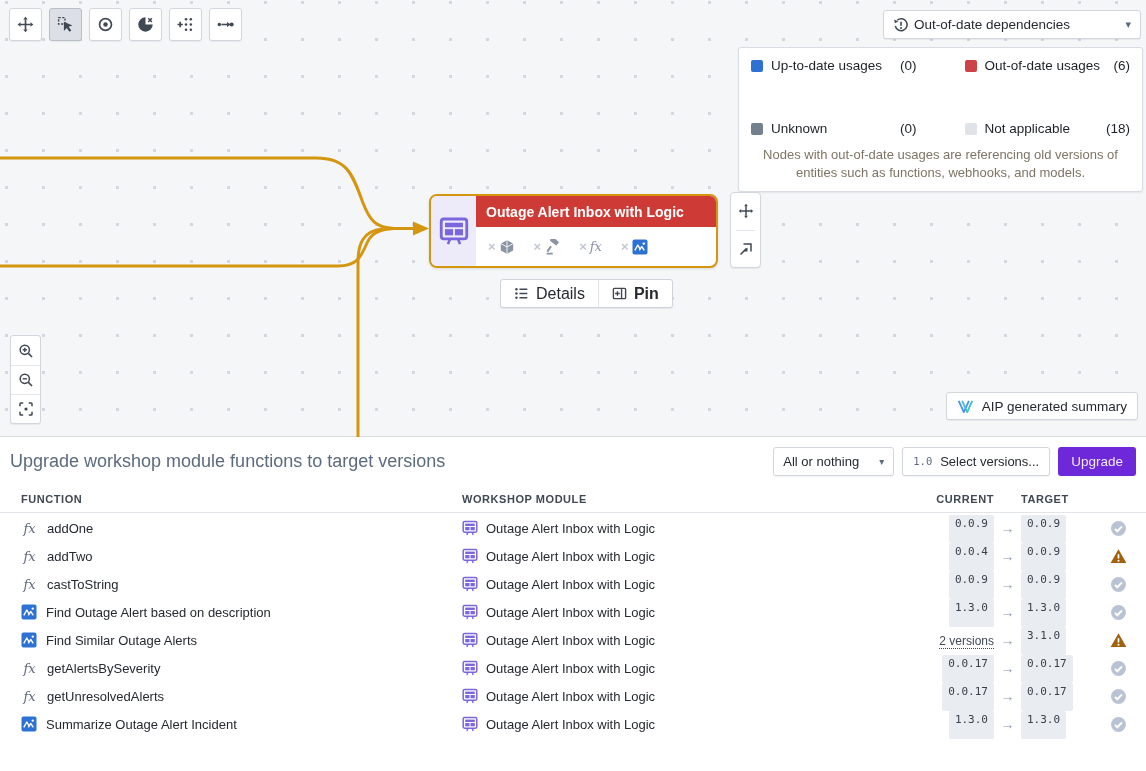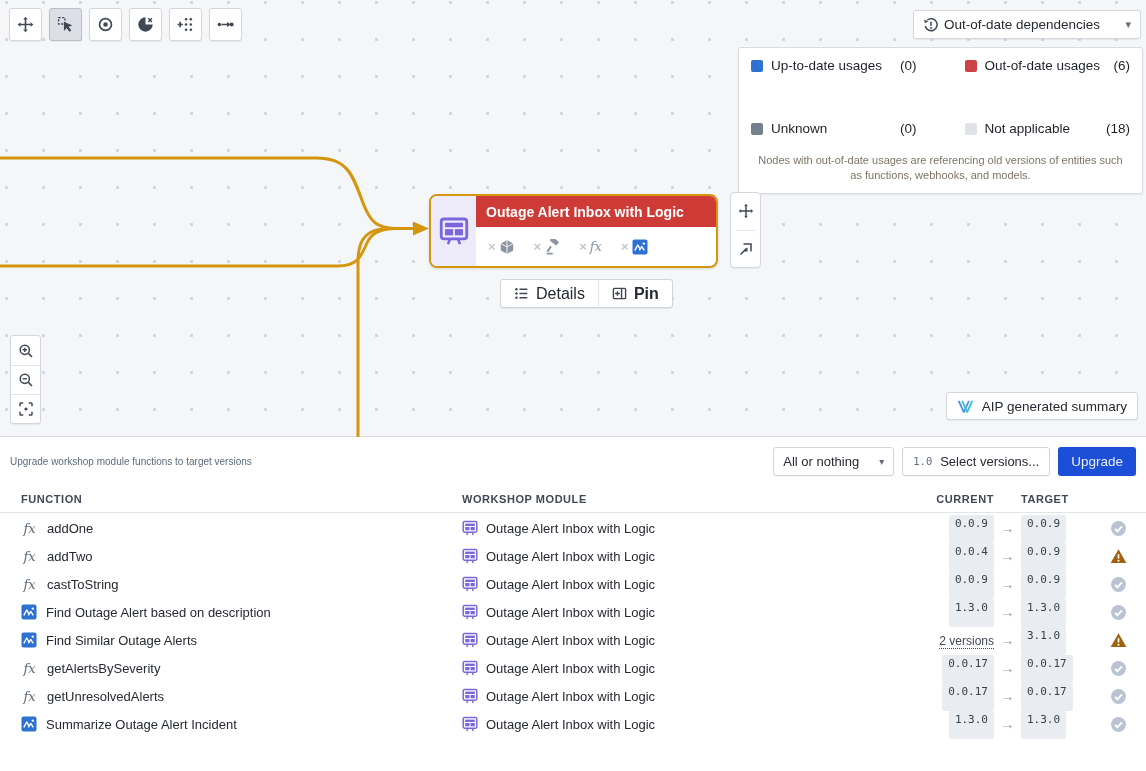--- a/index.html
+++ b/index.html
@@ -20,39 +20,39 @@
   .tool-btn {
     width:33px; height:33px; background:#fff; border:1px solid #d2d7dd; border-radius:3px;
     display:flex; align-items:center; justify-content:center; cursor:pointer;
     box-shadow:0 1px 1px rgba(17,20,24,.06);
   }
   .tool-btn.active { background:#dcdfe5; border-color:#b9bfc7; }
   .tool-btn svg { width:17px; height:17px; }
 
   
   .filter-dd {
-    position:absolute; top:10px; right:5px; width:228px; height:29px; background:#fff;
+    position:absolute; top:10px; right:5px; width:258px; height:29px; background:#fff;
     border:1px solid #d2d7dd; border-radius:3px; display:flex; align-items:center; gap:5px;
     padding:0 9px; font-size:13.5px; color:#252a31; cursor:pointer;
     box-shadow:0 1px 1px rgba(17,20,24,.06);
   }
   .filter-dd .caret { margin-left:auto; color:#5f6b7c; font-size:11px; }
 
   
   .legend {
     position:absolute; top:47px; right:3px; width:405px; background:#fff;
     border:1px solid #d9dce2; border-radius:3px; padding:10px 12px 9px;
     box-shadow:0 1px 2px rgba(17,20,24,.07);
   }
   .legend-grid { display:grid; grid-template-columns:1fr 1fr; column-gap:16px; row-gap:11px;gap:48px; }
   .legend-item { display:flex; align-items:center; gap:8px; font-size:13.5px; color:#1c2127; }
   .legend-swatch { width:12px; height:12px; border-radius:2px; flex:0 0 auto; }
   .legend-count { margin-left:auto; }
   .legend-note {
-    margin-top:17px; font-size:11px; line-height:1.4; color:#7d7465; text-align:center;
+    margin-top:10px; font-size:13px; line-height:1.4; color:#7d7465; text-align:center;
     max-width:372px; margin-left:auto; margin-right:auto;
   }
 
   
   .node {
     position:absolute; left:429px; top:194px; width:289px; height:74px; background:#fff;
     border:2px solid #d5960f; border-radius:8px; display:flex; overflow:hidden; cursor:pointer;
     box-shadow:0 1px 3px rgba(17,20,24,.12);
   }
   .node-icon-cell {
@@ -118,35 +118,35 @@
     color:#6457db; cursor:pointer;
   }
   .fxup { font-family:"DejaVu Serif",serif; font-style:italic; font-size:12px; font-weight:bold; }
   .fxup .up { font-family:"Liberation Sans",sans-serif; font-style:normal; font-size:10px; margin-left:-2px; }
   .tab-div { width:1px; background:#e6e9ed; }
   .tab-spacer { flex:1; }
   .collapse-btn { display:flex; align-items:center; padding:0 14px; cursor:pointer; }
   .collapse-btn svg { width:15px; height:15px; }
 
   .subheader { height:48px; display:flex; align-items:center; padding:0 10px; gap:8px; }
-  .subtitle { font-size:10px; color:#5c6b7c; margin-right:auto; }
+  .subtitle { font-size:18px; color:#5c6b7c; margin-right:auto; }
   .mode-select {
     height:29px; display:flex; align-items:center; gap:20px; padding:0 9px; background:#fff;
     border:1px solid #d2d7dd; border-radius:3px; font-size:13px; cursor:pointer;
     box-shadow:0 1px 1px rgba(17,20,24,.05);
   }
   .mode-select .caret { color:#5f6b7c; font-size:10px; }
   .ver-btn {
     height:29px; display:flex; align-items:center; gap:8px; padding:0 10px; background:#fff;
     border:1px solid #d2d7dd; border-radius:3px; font-size:13px; cursor:pointer;
     box-shadow:0 1px 1px rgba(17,20,24,.05);
   }
   .ver-btn .tag { font-family:"DejaVu Sans Mono",monospace; font-size:10.5px; color:#5f6b7c; }
   .upgrade-btn {
-    height:29px; padding:0 13px; background:#1d4ed8; color:rgba(255,255,255,.9);
+    height:29px; padding:0 13px; background:#6d28d9; color:rgba(255,255,255,.9);
     border:none; border-radius:3px; font-size:13.5px; font-family:inherit; cursor:not-allowed;
   }
 
   .thead, .trow { display:grid; grid-template-columns:462px 1fr 112px 27px 69px 56px; align-items:center; }
   .thead { height:28px; border-bottom:1px solid #e1e4e8; }
   .th { font-size:11px; font-weight:bold; letter-spacing:.55px; color:#404854; }
   .th.h-fn { padding-left:21px; }
   .th.h-cur { text-align:right; }
   .trow { height:28px; cursor:pointer; }
   .c-fn { padding-left:21px; display:flex; align-items:center; gap:9px; font-size:13px; color:#252a31; overflow:hidden; white-space:nowrap; }

